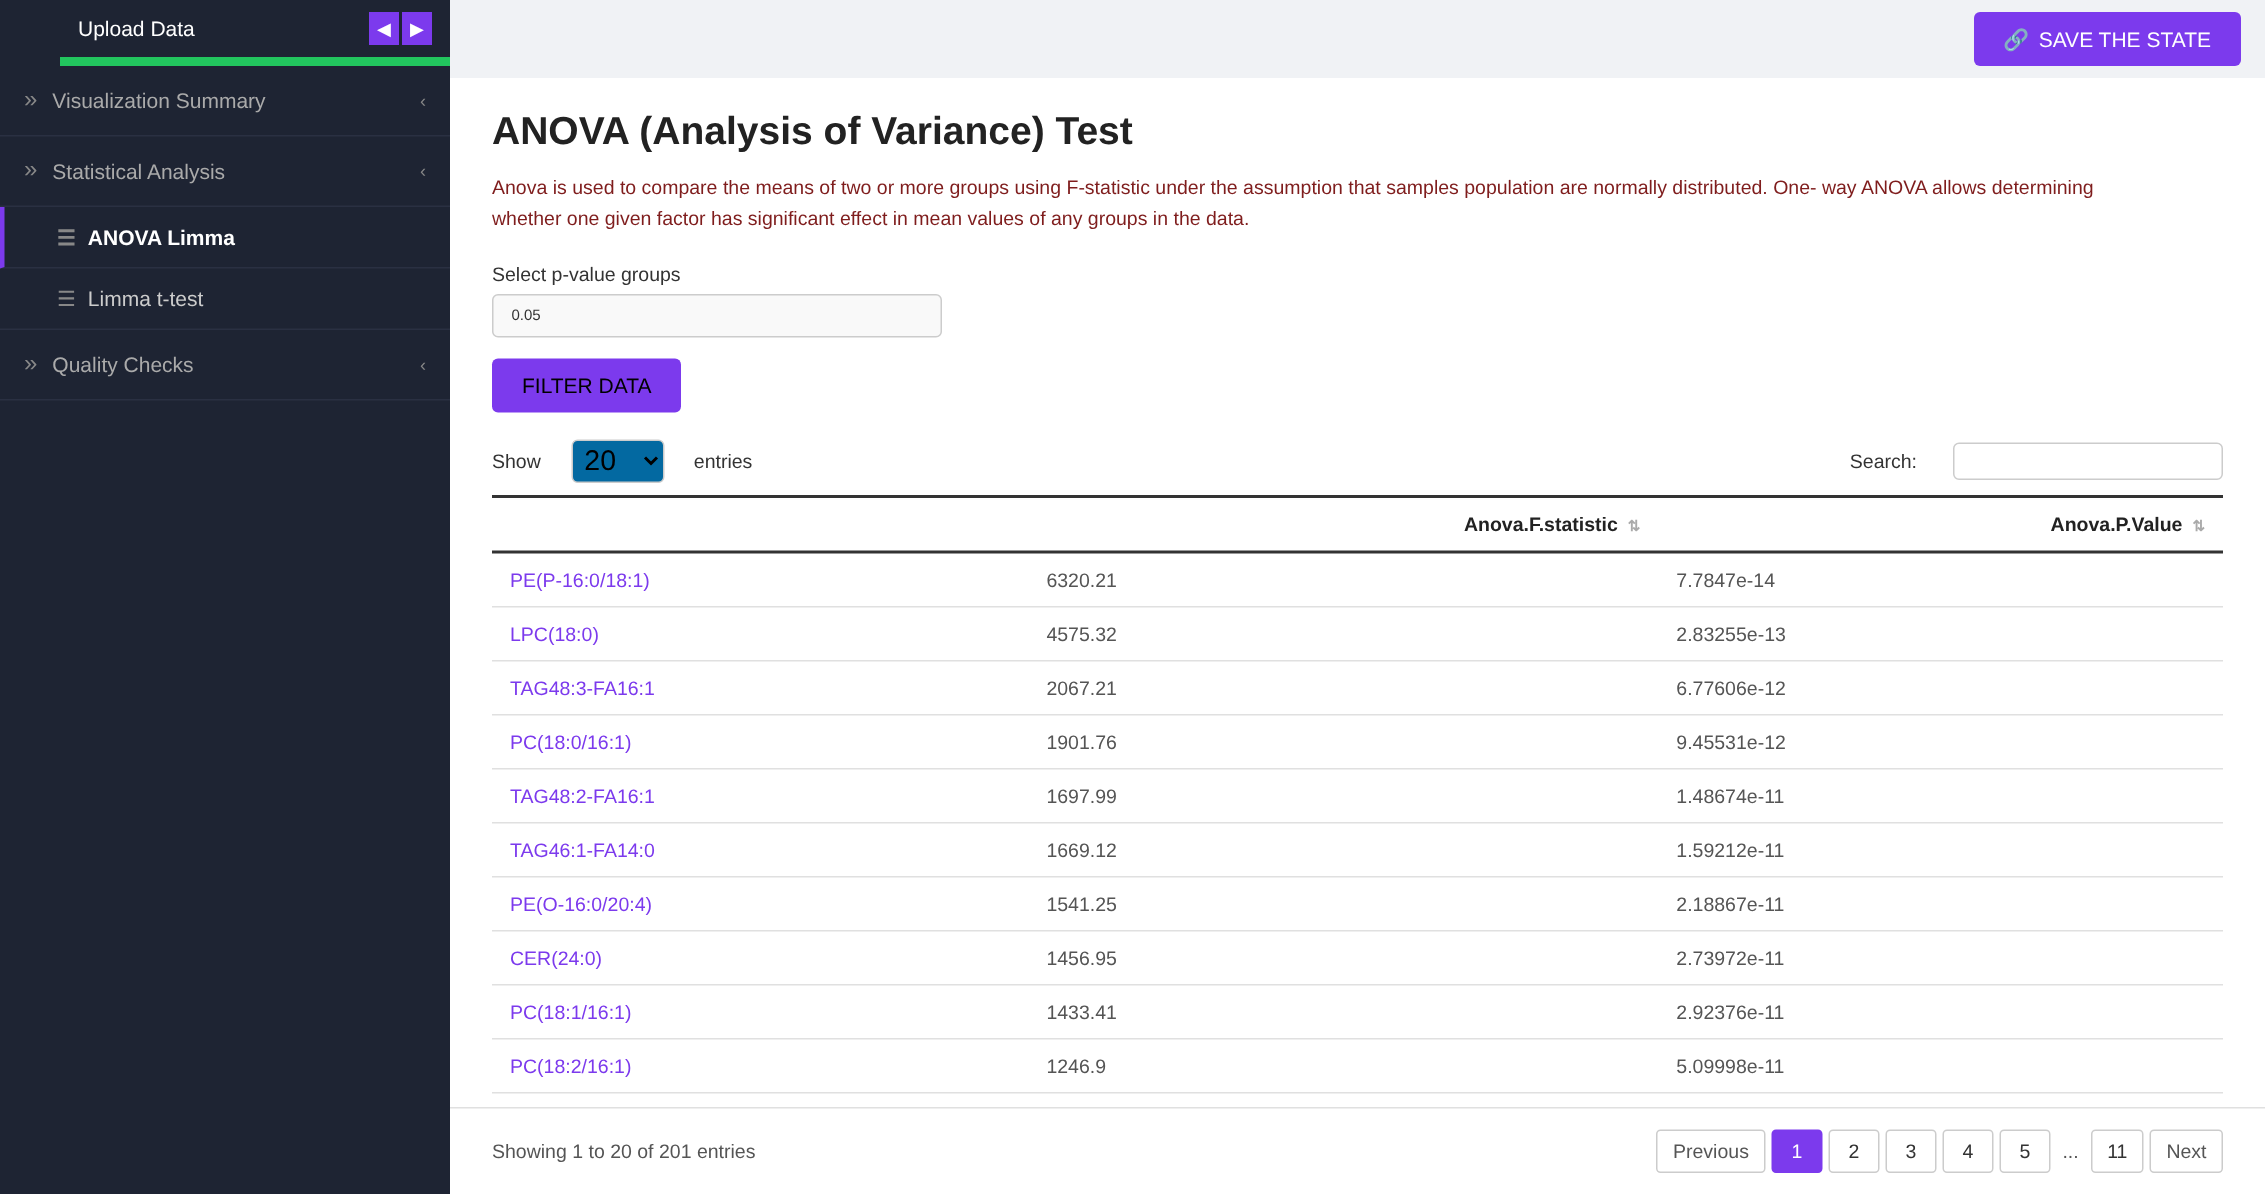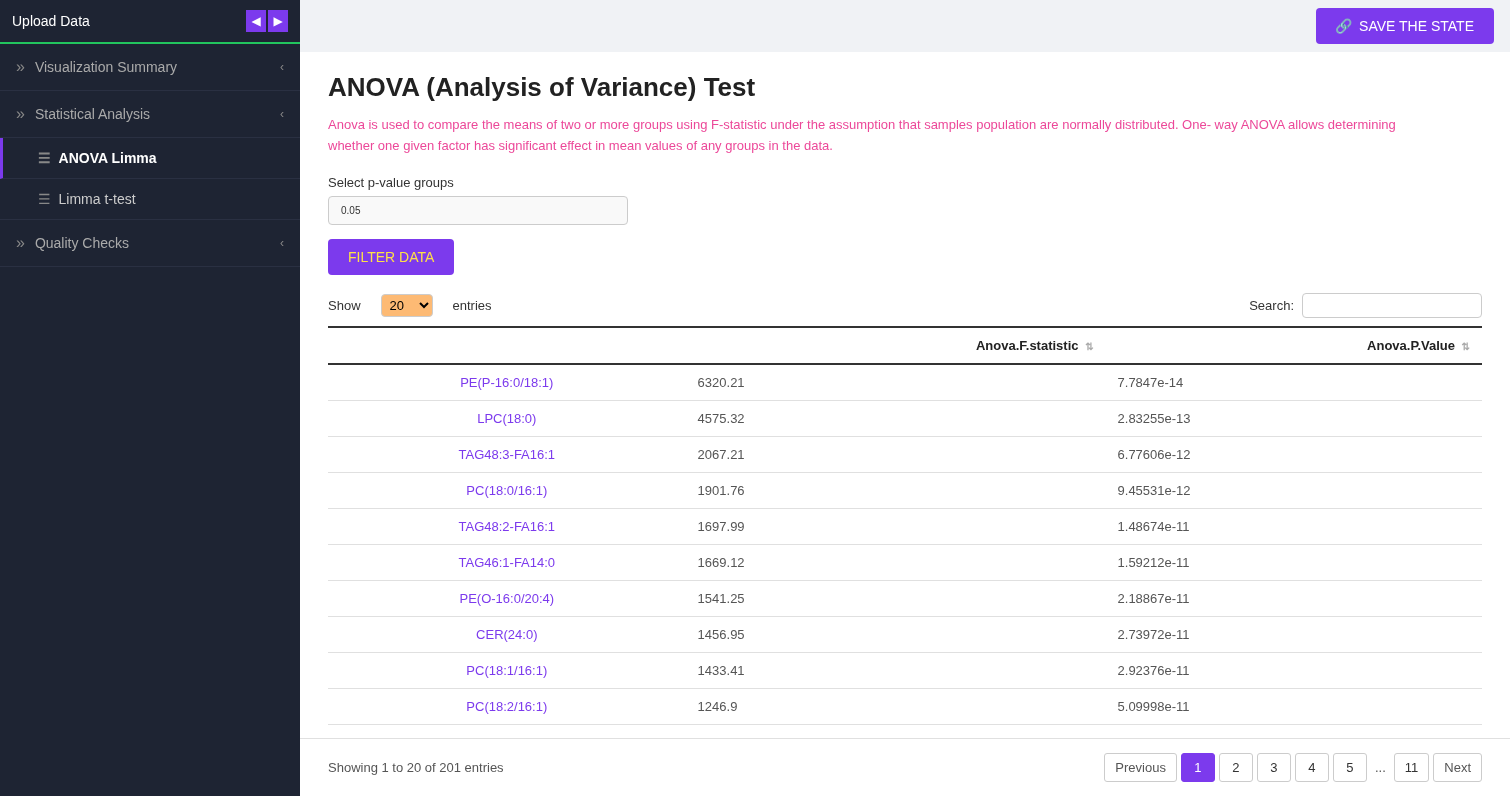--- a/index.html
+++ b/index.html
@@ -16,21 +16,22 @@
       height: 796px;
       position: relative;
     }
     .sidebar-top-bar {
       display: flex;
       align-items: center;
       justify-content: space-between;
       padding: 0 12px;
       height: 44px;
       background: #1e2433;
-      border-bottom: 2px solid #22c55e;
+      border-bottom: 6px solid #22c55e;
+      margin-left: 40px;
     }
     .sidebar-top-bar .upload-label {
       color: #fff;
       font-size: 14px;
       font-weight: 500;
     }
     .nav-arrows {
       display: flex;
       gap: 2px;
     }
@@ -103,21 +104,21 @@
       margin: 0 0 0 0;
     }
     .page-title {
       font-size: 26px;
       font-weight: 600;
       color: #222;
       margin-bottom: 12px;
     }
     .page-description {
       font-size: 13px;
-      color: #ec4899;
+      color: #7f1d1d;
       line-height: 1.6;
       margin-bottom: 18px;
       max-width: 1100px;
     }
     .pvalue-label {
       font-size: 13px;
       color: #333;
       margin-bottom: 6px;
       font-weight: 500;
     }
@@ -128,21 +129,21 @@
       font-size: 10px;
       width: 300px;
       outline: none;
       background: #f9f9f9;
       color: #333;
       margin-bottom: 14px;
       display: block;
     }
     .filter-btn {
       background: #7c3aed;
-      color: #fde047;
+      color: #000000;
       border: none;
       padding: 10px 20px;
       border-radius: 4px;
       cursor: pointer;
       font-size: 14px;
       margin-bottom: 18px;
     }
 
     .table-controls {
       display: flex;
@@ -152,26 +153,26 @@
     }
     .show-entries {
       font-size: 13px;
       color: #333;
       display: flex; align-items: center; gap: 20px;
     }
     .show-entries select {
       border: 1px solid #ccc;
       border-radius: 4px;
       padding: 2px 4px;
-      font-size: 13px;
-      background: #fdba74;
+      font-size: 19px;
+      background: #0369a1;
       cursor: pointer;
     }
     .search-area {
-      display: flex; align-items: center; gap: 8px;
+      display: flex; align-items: center; gap: 24px;
       font-size: 13px; color: #333;
     }
     .search-input {
       border: 1px solid #ccc;
       border-radius: 4px;
       padding: 4px 8px;
       font-size: 13px;
       width: 180px;
       outline: none;
     }
@@ -195,21 +196,21 @@
     thead th:first-child { text-align: center; }
     tbody tr {
       border-bottom: 1px solid #e0e0e0;
     }
     tbody td {
       padding: 10px 12px;
       text-align: left;
       color: #555;
       font-size: 13px;
     }
-    tbody td:first-child { text-align: center; color: #7c3aed; }
+    tbody td:first-child { color: #7c3aed; }
 
     .sort-icon { font-size: 10px; color: #aaa; margin-left: 3px; }
 
     
     .pagination-bar {
       display: flex;
       justify-content: space-between;
       align-items: center;
       padding: 14px 28px;
       background: #fff;

